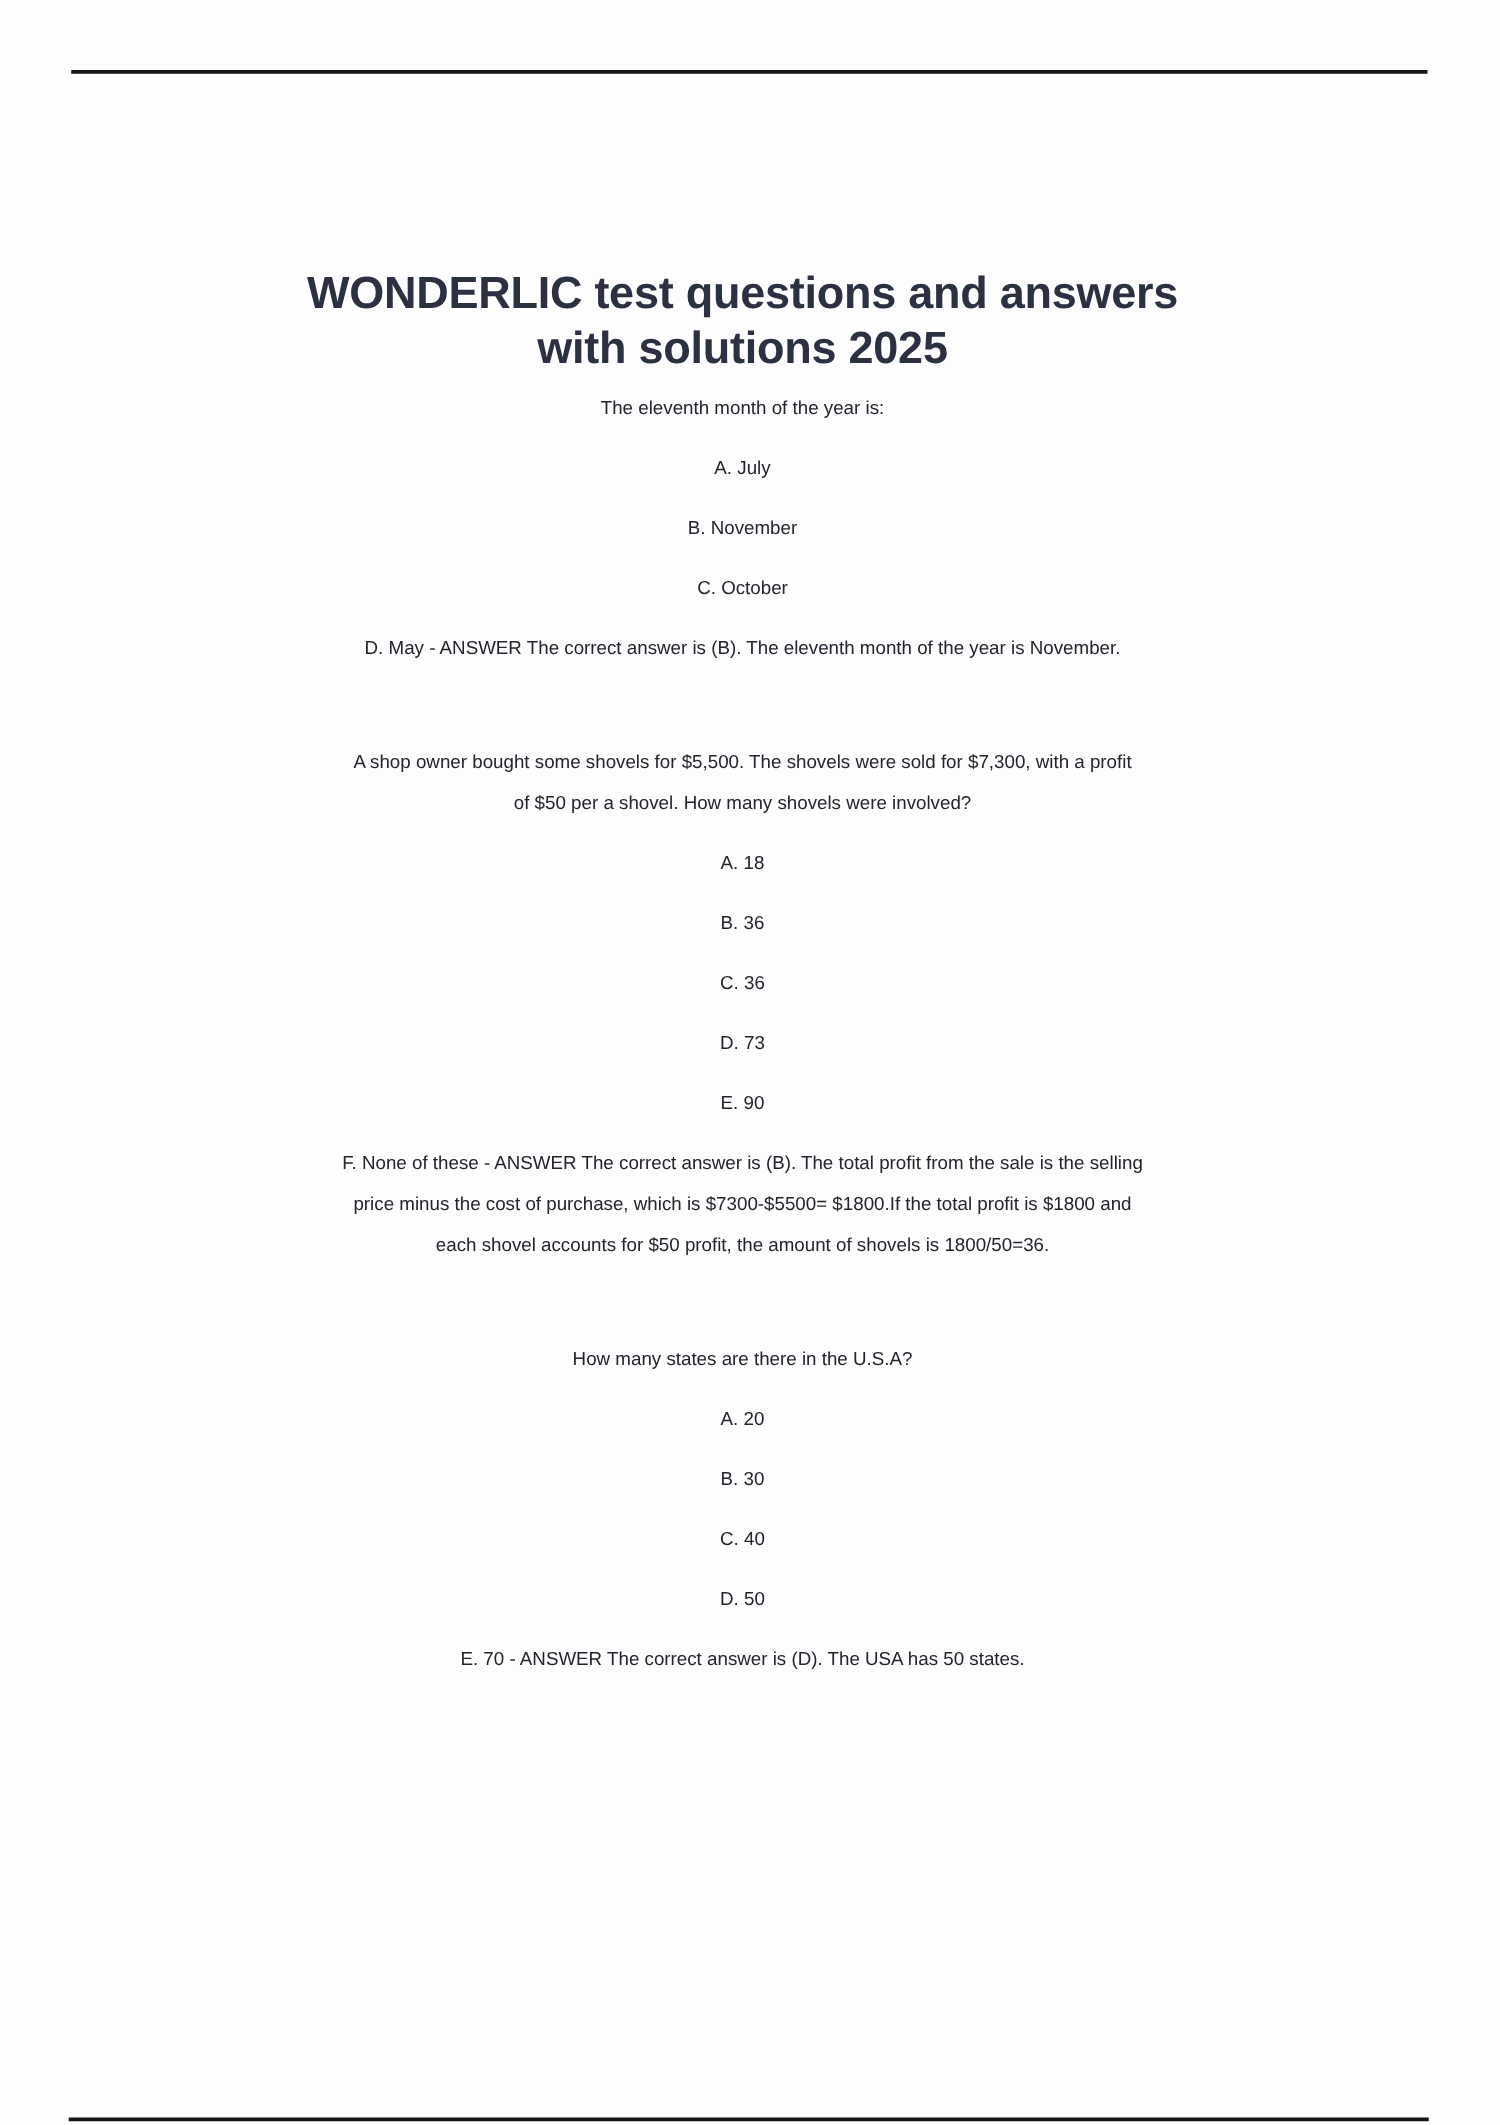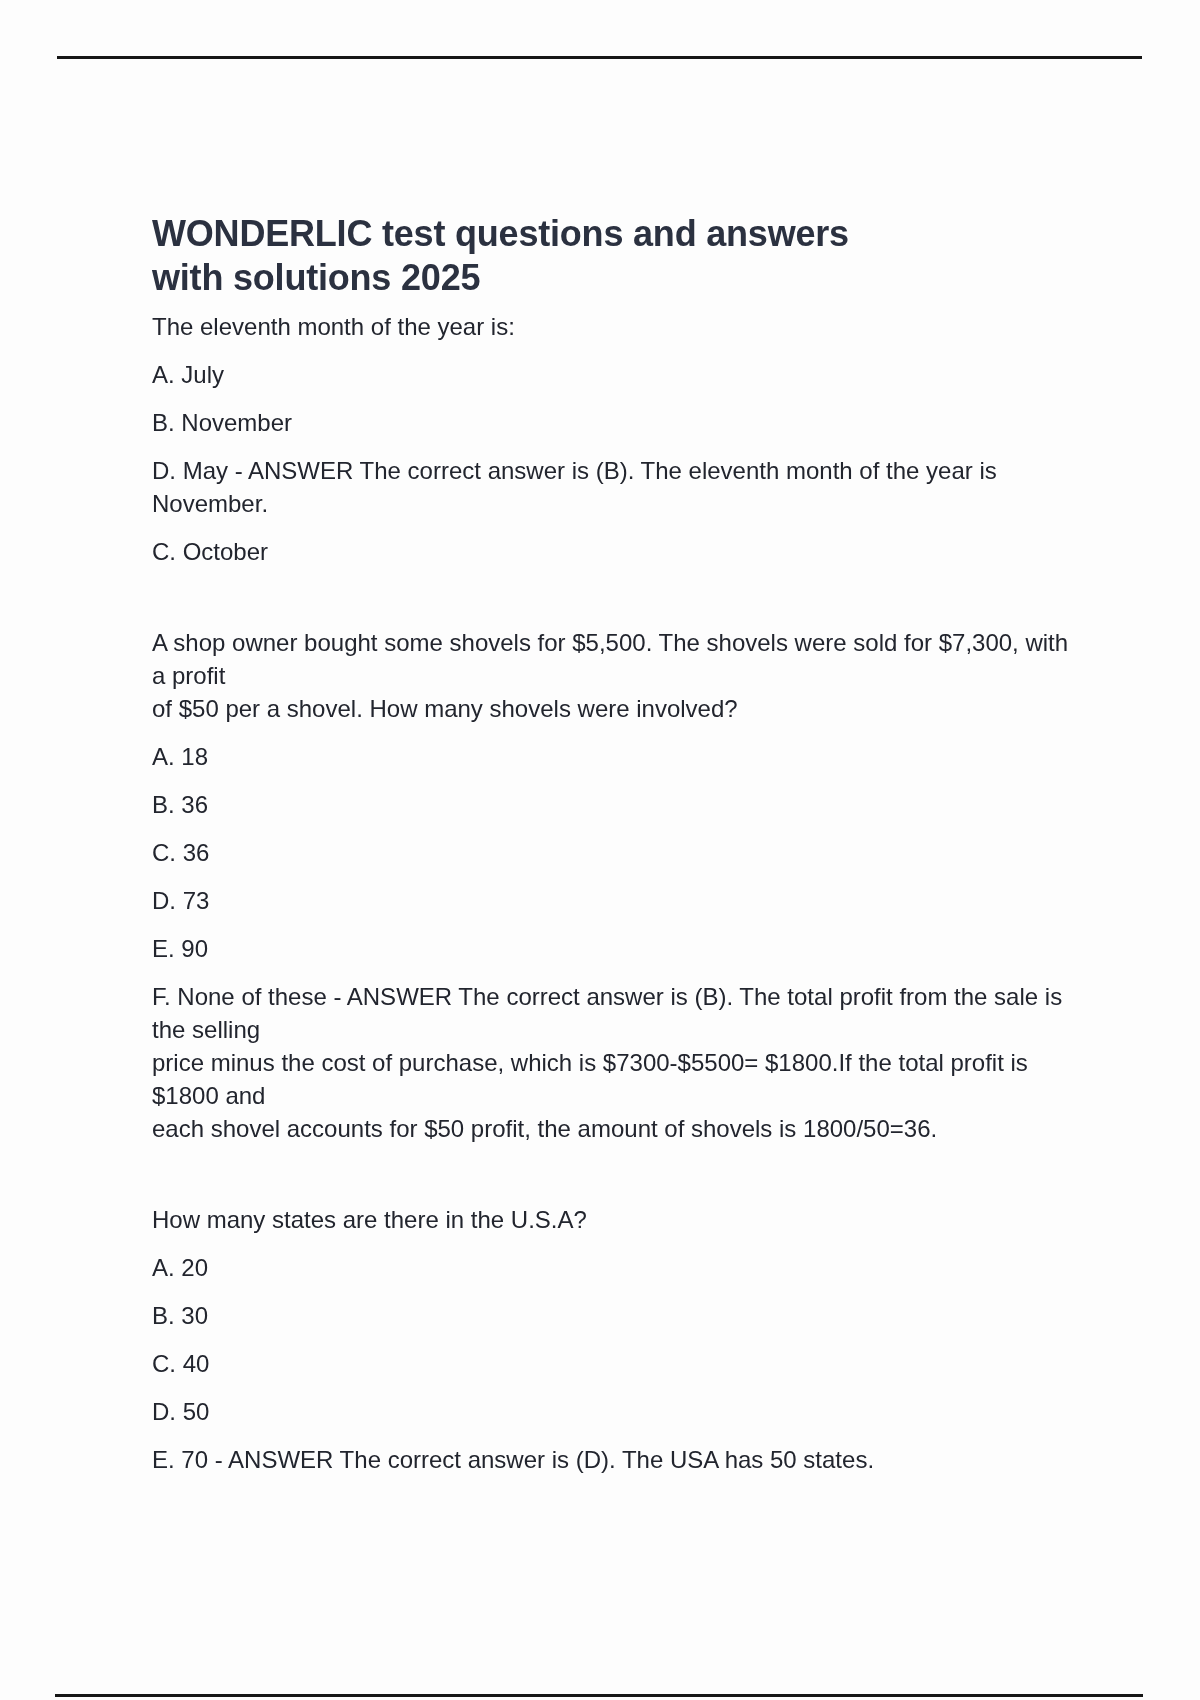--- a/index.html
+++ b/index.html
@@ -18,36 +18,37 @@
   }
   .rule {
     position: absolute;
     height: 3px;
     background: #161616;
   }
   .rule-top    { left: 57px; width: 1085px; top: 56px; }
   .rule-bottom { left: 55px; width: 1088px; top: 1694px; }
   .content {
     position: absolute;
-    left: 152px;
+    left: 129px;
     top: 212px;
     width: 930px;
     color: #22252e;
+    text-align: center;
   }
   h1.doc-title {
     font-size: 36px;
     line-height: 44px;
     font-weight: bold;
     color: #2b3140;
     letter-spacing: -0.2px;
     white-space: pre-line;
     margin-bottom: 10px;
   }
   .prompt, .option {
-    font-size: 24px;
+    font-size: 15px;
     line-height: 33px;
     white-space: pre-line;
   }
   .prompt { margin-bottom: 15px; }
   .option { margin-bottom: 15px; }
   .question { margin-bottom: 58px; }
   .question:last-child { margin-bottom: 4px; }
 </style>
 </head>
 <body>
@@ -58,22 +59,22 @@
 
   <div class="content">
 
     <h1 class="doc-title">WONDERLIC test questions and answers
 with solutions 2025</h1>
 
     <div class="question">
       <p class="prompt">The eleventh month of the year is:</p>
       <p class="option">A. July</p>
       <p class="option">B. November</p>
+      <p class="option">C. October</p>
       <p class="option">D. May - ANSWER The correct answer is (B). The eleventh month of the year is November.</p>
-      <p class="option">C. October</p>
     </div>
 
     <div class="question">
       <p class="prompt">A shop owner bought some shovels for $5,500. The shovels were sold for $7,300, with a profit
 of $50 per a shovel. How many shovels were involved?</p>
       <p class="option">A. 18</p>
       <p class="option">B. 36</p>
       <p class="option">C. 36</p>
       <p class="option">D. 73</p>
       <p class="option">E. 90</p>

